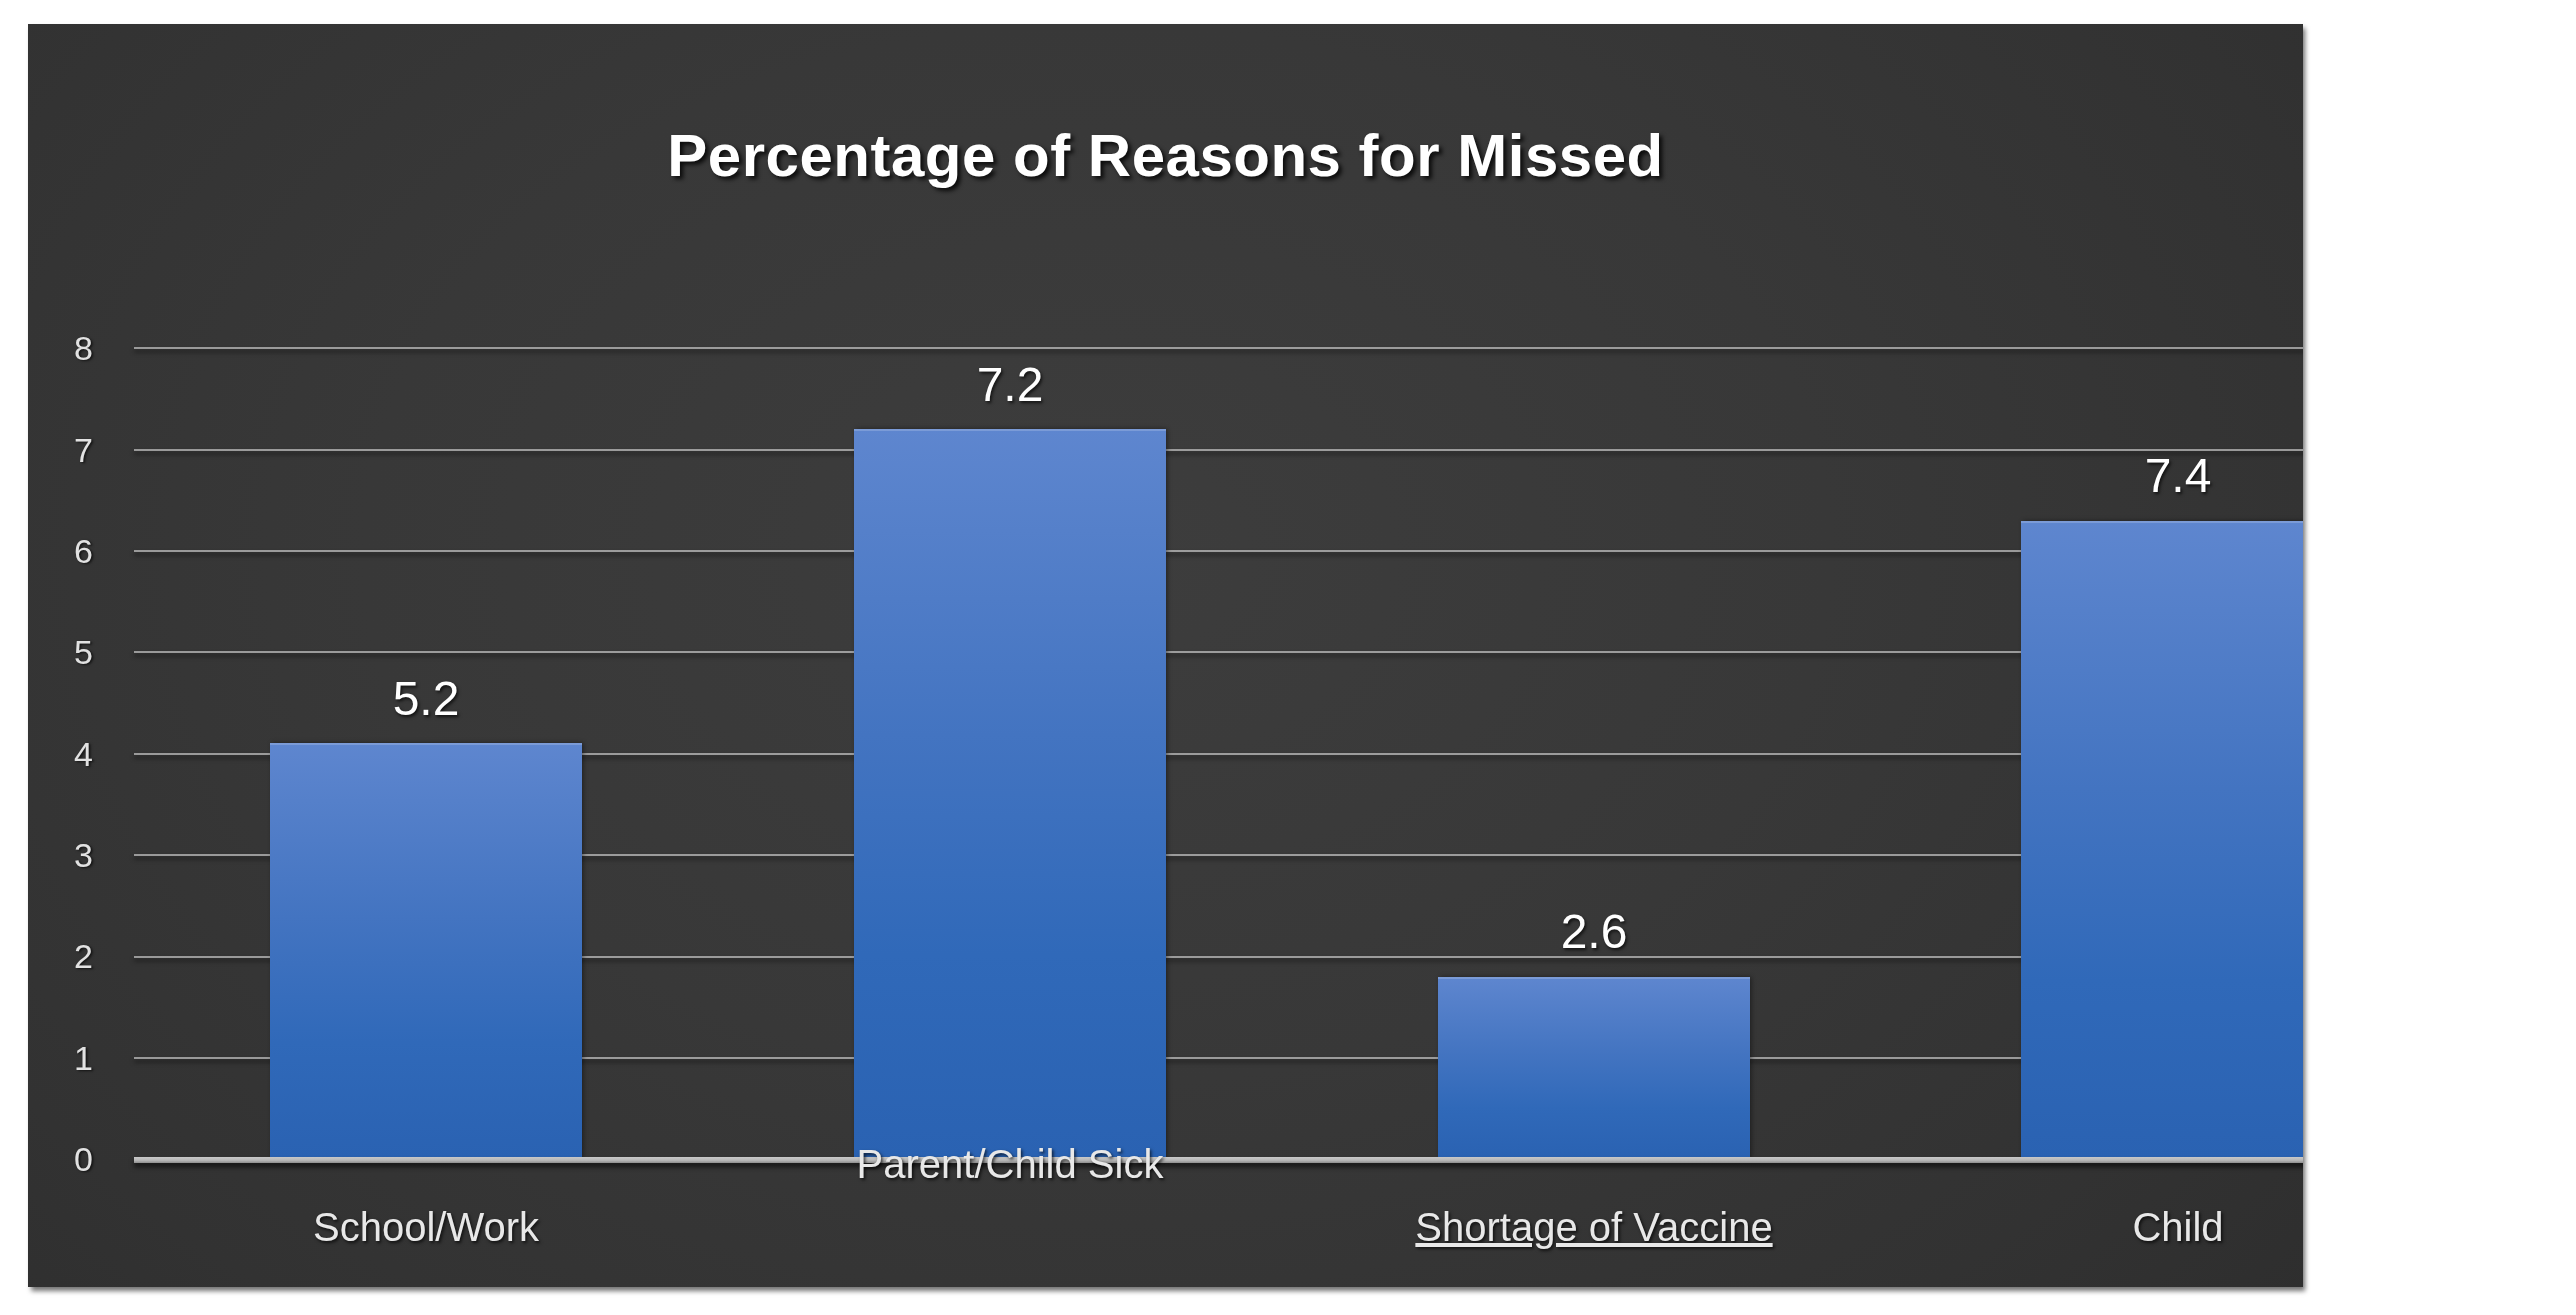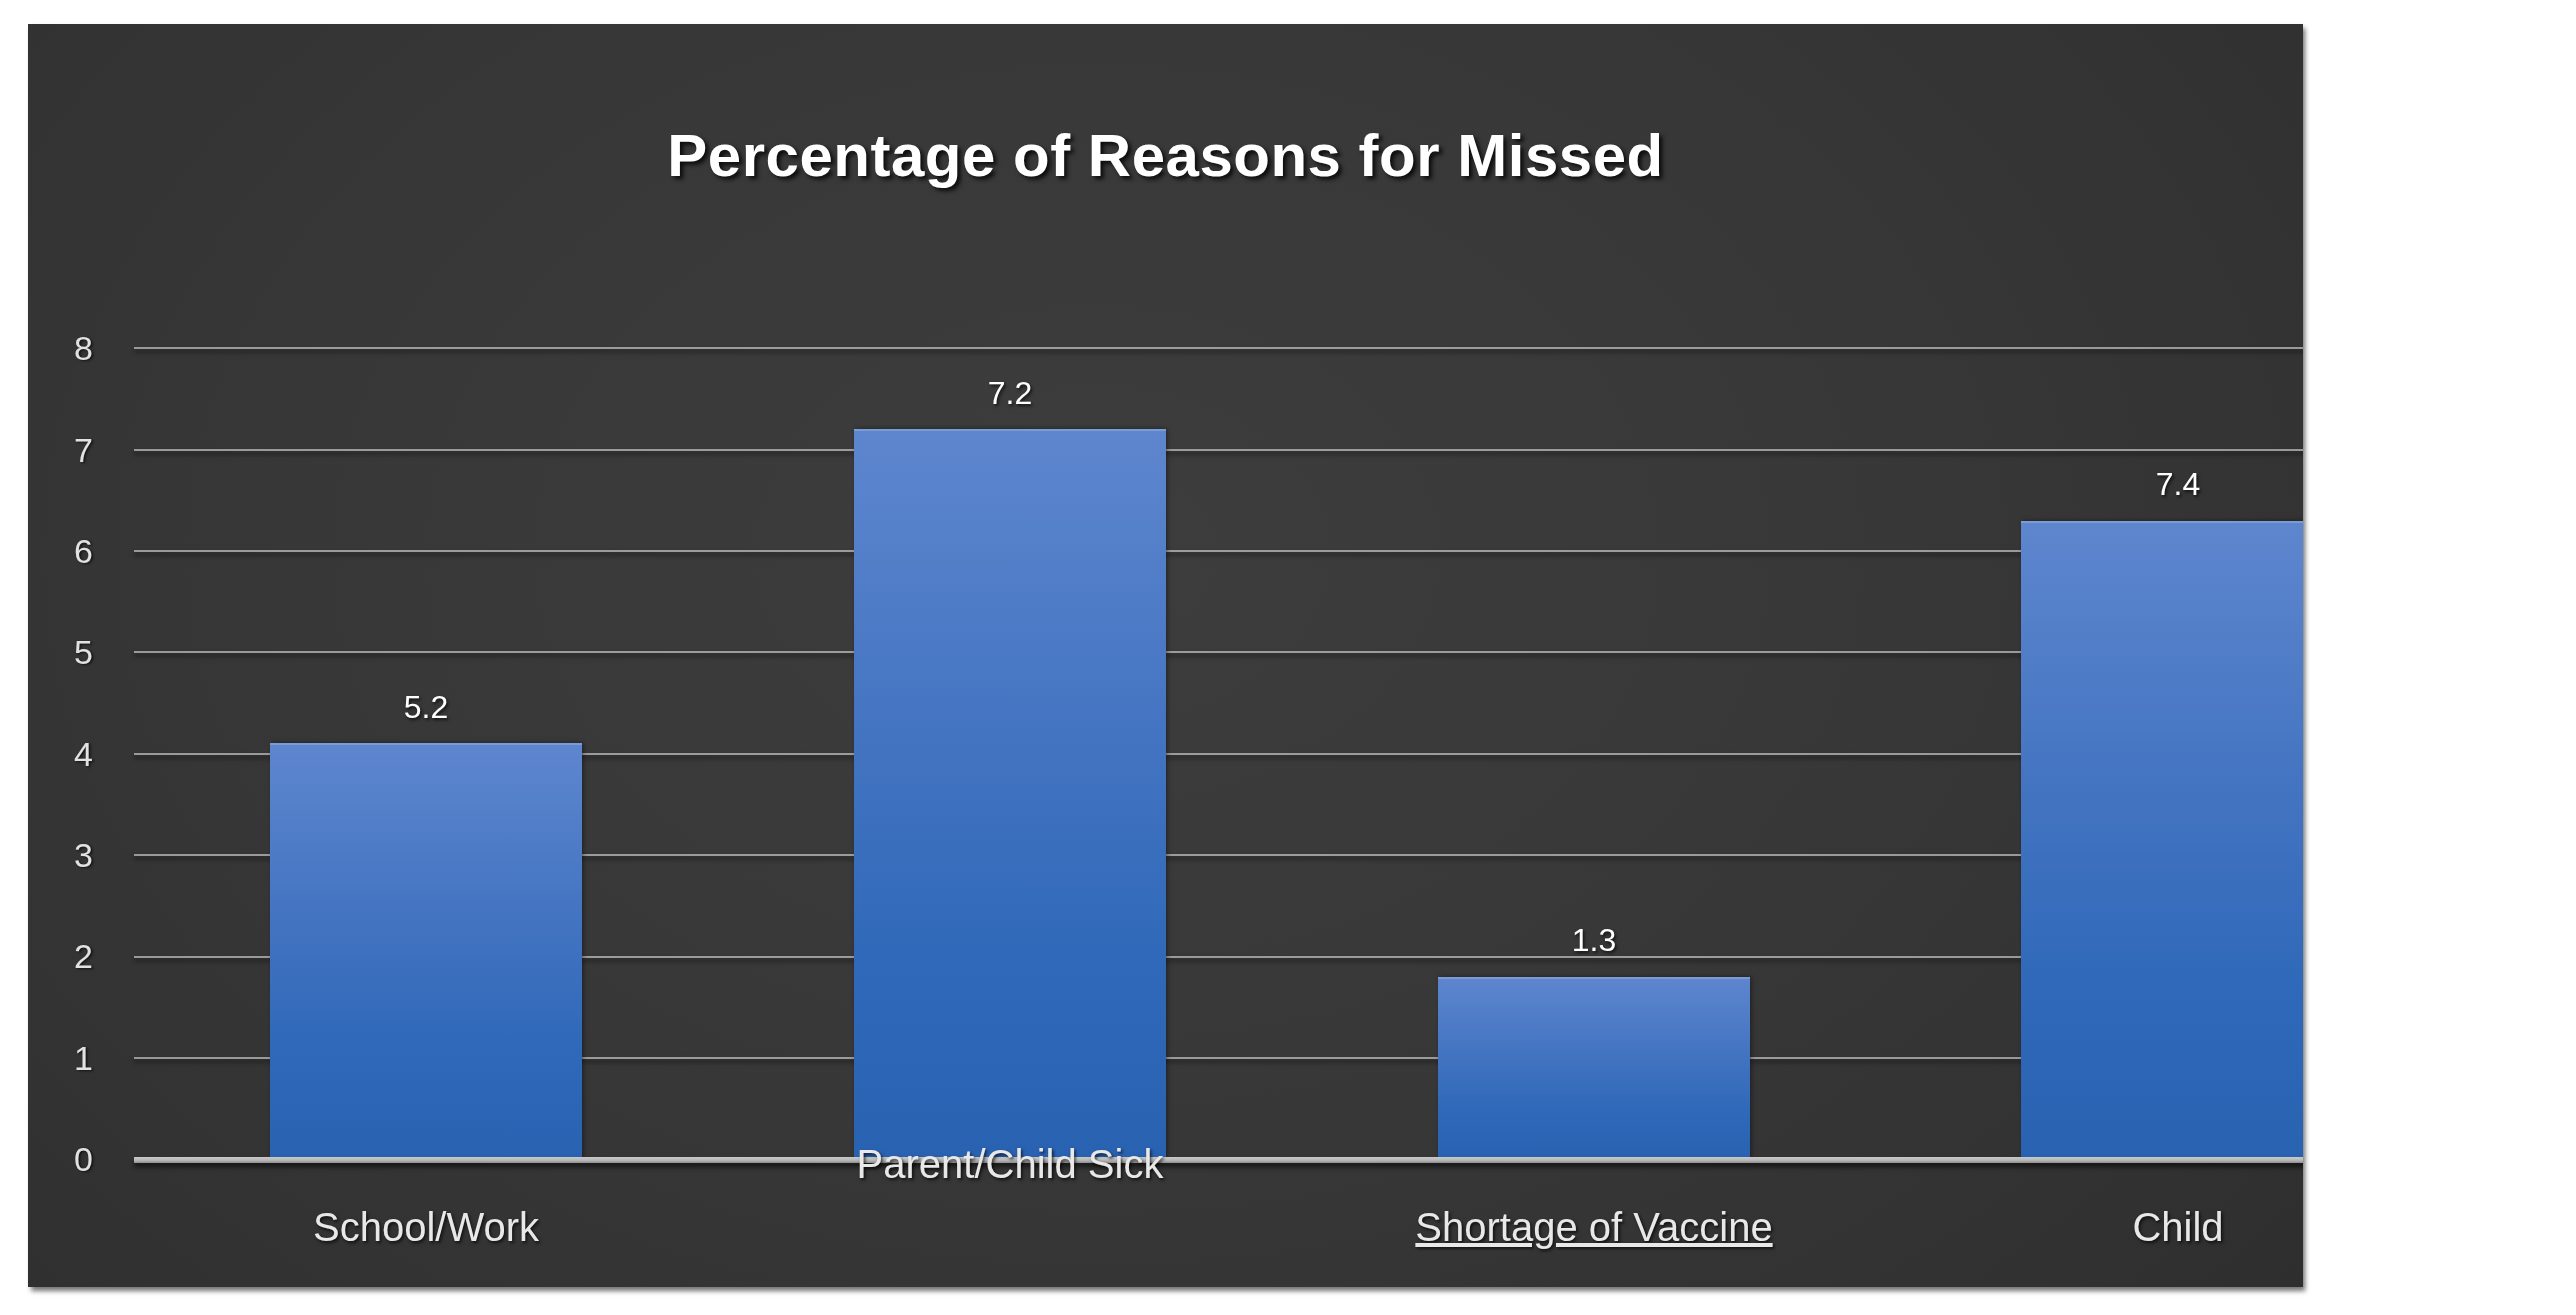--- a/index.html
+++ b/index.html
@@ -107,21 +107,21 @@
     position: absolute;
     left: 0; right: 0; top: 0;
     height: 2.4px;
     background: rgba(255,255,255,0.18);
   }
 
   .bar-value {
     position: absolute;
     transform: translate(-50%, -100%);
     color: #ffffff;
-    font-size: 32px;
+    font-size: 48px;
     white-space: nowrap;
     text-shadow: 1.6px 1.6px 3.2px rgba(0,0,0,0.7);
     z-index: 7;
   }
 
   .cat-label {
     position: absolute;
     transform: translateX(-50%);
     color: #e8e8e8;
     font-size: 40px;
@@ -167,21 +167,21 @@
     <div id="bars-layer">
         <div class="bar" style="left: 136px; top: 719px; width: 312px; height: 416px;"></div>
         <div class="bar" style="left: 720px; top: 405px; width: 312px; height: 730px;"></div>
         <div class="bar" style="left: 1304px; top: 953px; width: 312px; height: 182px;"></div>
         <div class="bar" style="left: 1887px; top: 497px; width: 312px; height: 639px;"></div>
       </div>
 
     <div id="values-layer">
         <div class="bar-value" style="left: 292px; top: 702px;">5.2</div>
         <div class="bar-value" style="left: 876px; top: 388px;">7.2</div>
-        <div class="bar-value" style="left: 1460px; top: 935px;">1.3</div>
+        <div class="bar-value" style="left: 1460px; top: 935px;">2.6</div>
         <div class="bar-value" style="left: 2044px; top: 479px;">7.4</div>
       </div>
 
     <div id="axis-line" style="top: 1133px;"></div>
 
     <div id="cats-layer">
         <div class="cat-label" style="left: 292px; top: 1181px;">School/Work</div>
         <div class="cat-label" style="left: 876px; top: 1118px; text-align: right;">Parent/Child Sick</div>
         <div class="cat-label" style="left: 1460px; top: 1181px; text-decoration: underline;">Shortage of Vaccine</div>
         <div class="cat-label" style="left: 2044px; top: 1181px;">Child</div>

